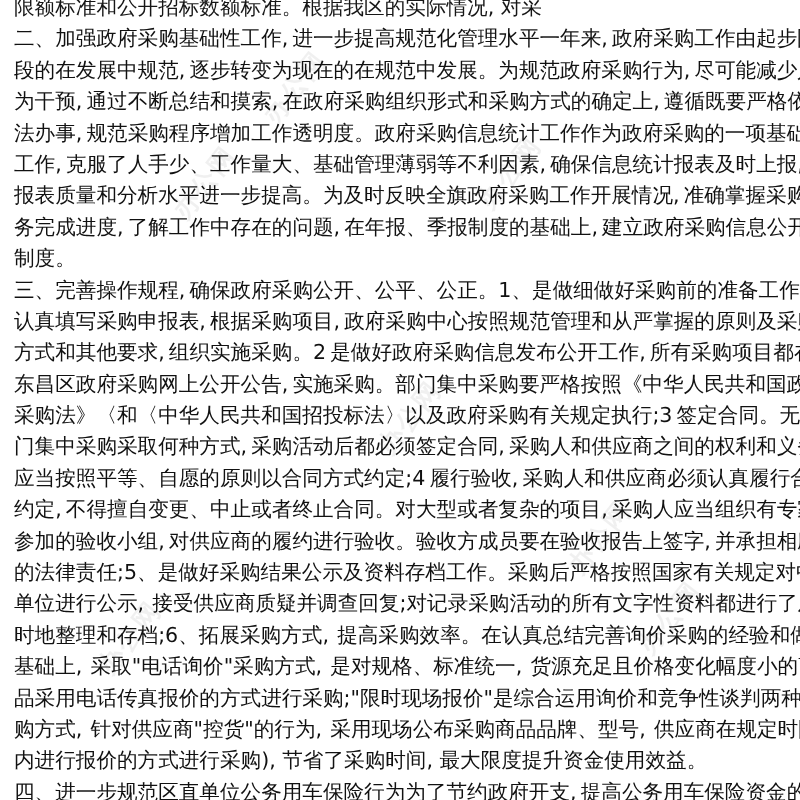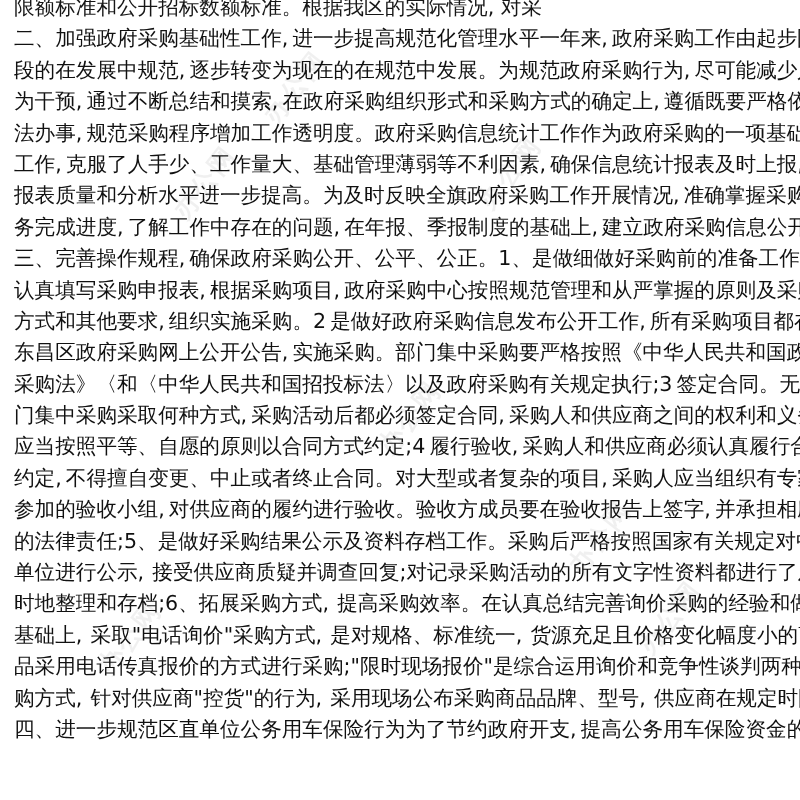--- a/index.html
+++ b/index.html
@@ -401,20 +401,21 @@
         <span class="ch">立</span>
         <span class="ch">政</span>
         <span class="ch">府</span>
         <span class="ch">采</span>
         <span class="ch">购</span>
         <span class="ch">信</span>
         <span class="ch">息</span>
         <span class="ch">公</span>
         <span class="ch">开</span>
       </div>
+      <div class="doc-line">制度。</div>
       <div class="doc-line just">
         <span class="ch">三</span>
         <span class="ch">、</span>
         <span class="ch">完</span>
         <span class="ch">善</span>
         <span class="ch">操</span>
         <span class="ch">作</span>
         <span class="ch">规</span>
         <span class="ch">程</span>
         <span class="ch">,</span>
@@ -1063,20 +1064,21 @@
         <span class="ch"> </span>
         <span class="ch">供</span>
         <span class="ch">应</span>
         <span class="ch">商</span>
         <span class="ch">在</span>
         <span class="ch">规</span>
         <span class="ch">定</span>
         <span class="ch">时</span>
         <span class="ch">限</span>
       </div>
+      <div class="doc-line">内进行报价的方式进行采购),  节省了采购时间,  最大限度提升资金使用效益。</div>
       <div class="doc-line just">
         <span class="ch">四</span>
         <span class="ch">、</span>
         <span class="ch">进</span>
         <span class="ch">一</span>
         <span class="ch">步</span>
         <span class="ch">规</span>
         <span class="ch">范</span>
         <span class="ch">区</span>
         <span class="ch">直</span>

